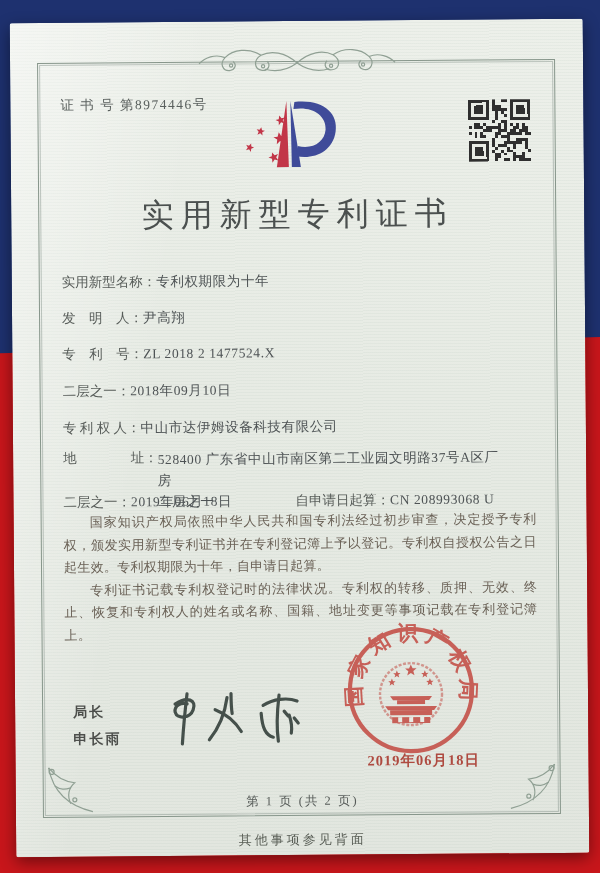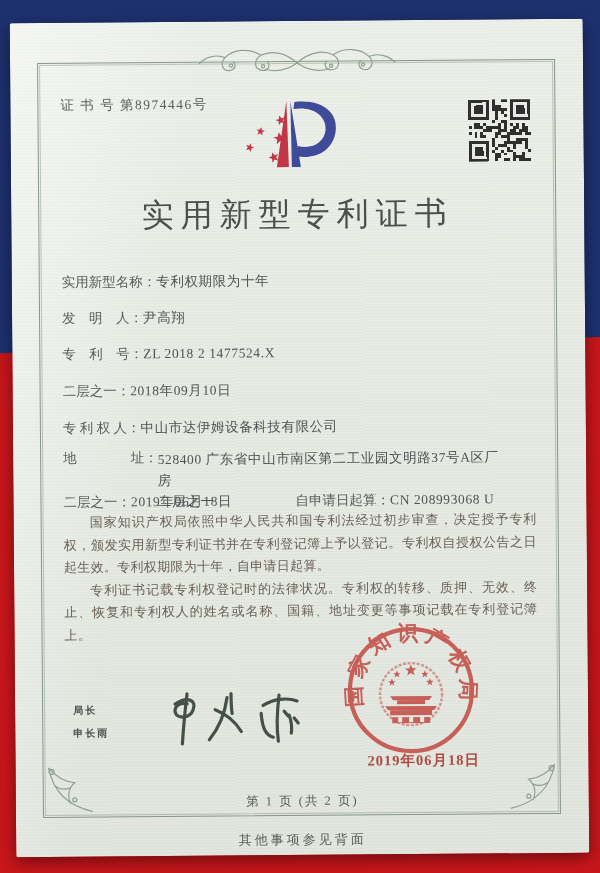--- a/index.html
+++ b/index.html
@@ -58,21 +58,21 @@
   .grant-no-pair { position:absolute; left:232px; top:0; }
   .paras {
     position:absolute; left:50px; right:50px; top:489px;
     font-size:13px; line-height:22.5px; letter-spacing:.3px;
     color:#6a6156; text-align:justify;
   }
   .paras p { text-indent:2em; }
   .officer {
     position:absolute; left:58px; top:681px;
     font-family:"Liberation Sans","DejaVu Sans",sans-serif;
-    font-size:10px; font-weight:600; color:#4d4f4c; letter-spacing:2px;
+    font-size:14px; font-weight:600; color:#4d4f4c; letter-spacing:2px;
   }
   .officer div { margin-bottom:9px; }
   .signature { position:absolute; left:150px; top:666px; width:160px; height:64px; }
   .seal { position:absolute; left:326px; top:600px; width:140px; height:140px; }
   .seal-date {
     position:absolute; left:352px; top:731px;
     font-size:14.5px; font-weight:600; letter-spacing:1px; color:#ae4a40;
   }
   .page-info {
     position:absolute; left:0; right:0; top:772px; text-align:center;

